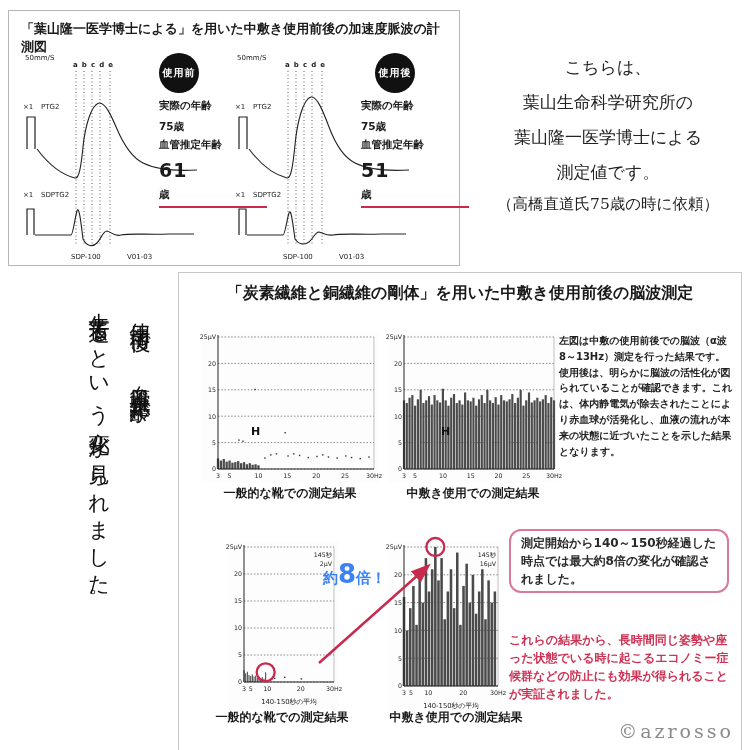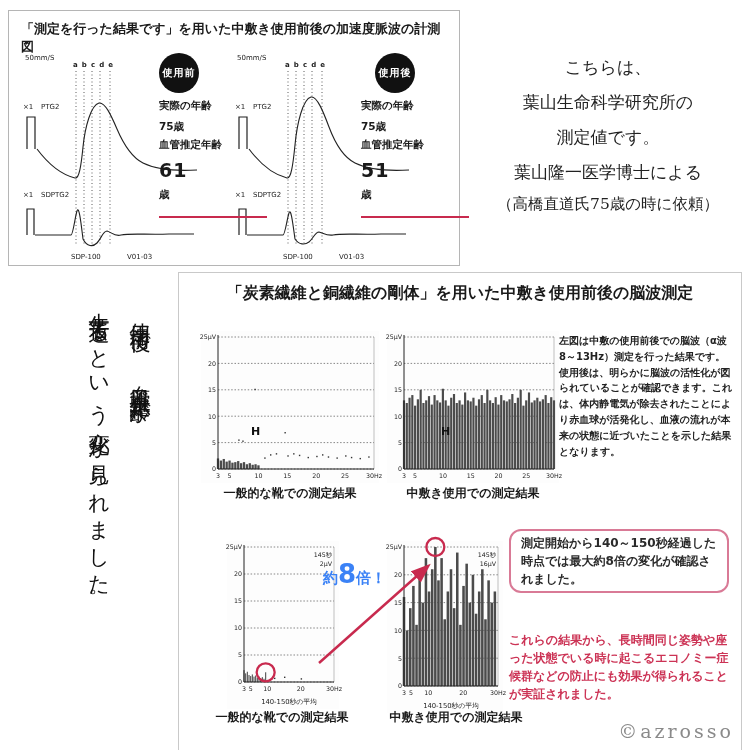--- a/index.html
+++ b/index.html
@@ -16,21 +16,21 @@
   .pw-chart { position:absolute; top:36px; }
   .pw-chart.c1 { left:10px; }
   .pw-chart.c2 { left:222px; }
   .badge { position:absolute; top:42px; width:40px; height:40px; border-radius:50%;
            background:#111; color:#fff; font-size:10px; font-weight:bold;
            display:flex; align-items:center; justify-content:center; letter-spacing:1px; }
   .badge.b1 { left:150px; } .badge.b2 { left:366px; }
   .ages { position:absolute; top:88px; width:108px; }
   .ages.a1 { left:150px; } .ages.a2 { left:352px; }
   .age-row { display:flex; align-items:baseline; gap:7px; font-size:10.5px; font-weight:bold; white-space:nowrap;flex-direction:column; }
-  .age-row.est { margin-top:4px; border-bottom:2px solid #c82a4e; padding-bottom:14px; }
+  .age-row.est { margin-top:4px; border-bottom:2px solid #c82a4e; padding-bottom:4px; }
   .age-big { font-size:19px; font-weight:bold; letter-spacing:1px; }
 
   
   .side-note { position:absolute; left:468px; top:50px; width:280px; text-align:center;
                font-size:17px; line-height:2.05; color:#222; }
   .side-note .small { font-size:15.5px; }
 
   
   .vertical-note { position:absolute; left:72px; top:296px; height:430px;
                    writing-mode:vertical-rl; font-size:21px; letter-spacing:3px; color:#111; }
@@ -66,21 +66,21 @@
 
   .copyright { position:absolute; right:16px; bottom:8px; color:#8a8a8a;
                font-size:19px; letter-spacing:3px; }
 </style>
 </head>
 <body>
 
 <div class="page">
 
   <div class="top-panel">
-    <div class="tp-title">「測定を行った結果です」を用いた中敷き使用前後の加速度脈波の計測図</div>
+    <div class="tp-title">「葉山隆一医学博士による」を用いた中敷き使用前後の加速度脈波の計測図</div>
 
     <svg class="pw-chart c1" width="200" height="218" viewBox="0 0 200 218">
       <text x="6" y="13" font-size="7" fill="#222">50mm/S</text>
       <g stroke="#333" stroke-width="0.8" stroke-dasharray="1,2.5">
         <line x1="57" y1="24" x2="57" y2="198"></line>
           <line x1="65" y1="24" x2="65" y2="198"></line>
         <line x1="73" y1="24" x2="73" y2="198"></line>
           <line x1="81" y1="24" x2="81" y2="198"></line>
         <line x1="91" y1="24" x2="91" y2="198"></line>
       </g>
@@ -142,22 +142,22 @@
         <span>血管推定年齢</span>
         <span class="age-big">51</span>
         <span>歳</span>
       </div>
     </div>
   </div>
 
   <div class="side-note serif">
     <div>こちらは、</div>
     <div>葉山生命科学研究所の</div>
+    <div>葉山隆一医学博士による</div>
     <div>測定値です。</div>
-    <div>葉山隆一医学博士による</div>
     <div class="small">（高橋直道氏75歳の時に依頼）</div>
   </div>
 
   <div class="vertical-note serif">
     <div class="col first">使用前後で、血管推定年齢が</div>
     <div class="col">十年若返るという変化が見られました。</div>
   </div>
 
   <div class="bottom-panel">
     <div class="bp-title">「炭素繊維と銅繊維の剛体」を用いた中敷き使用前後の脳波測定</div>

